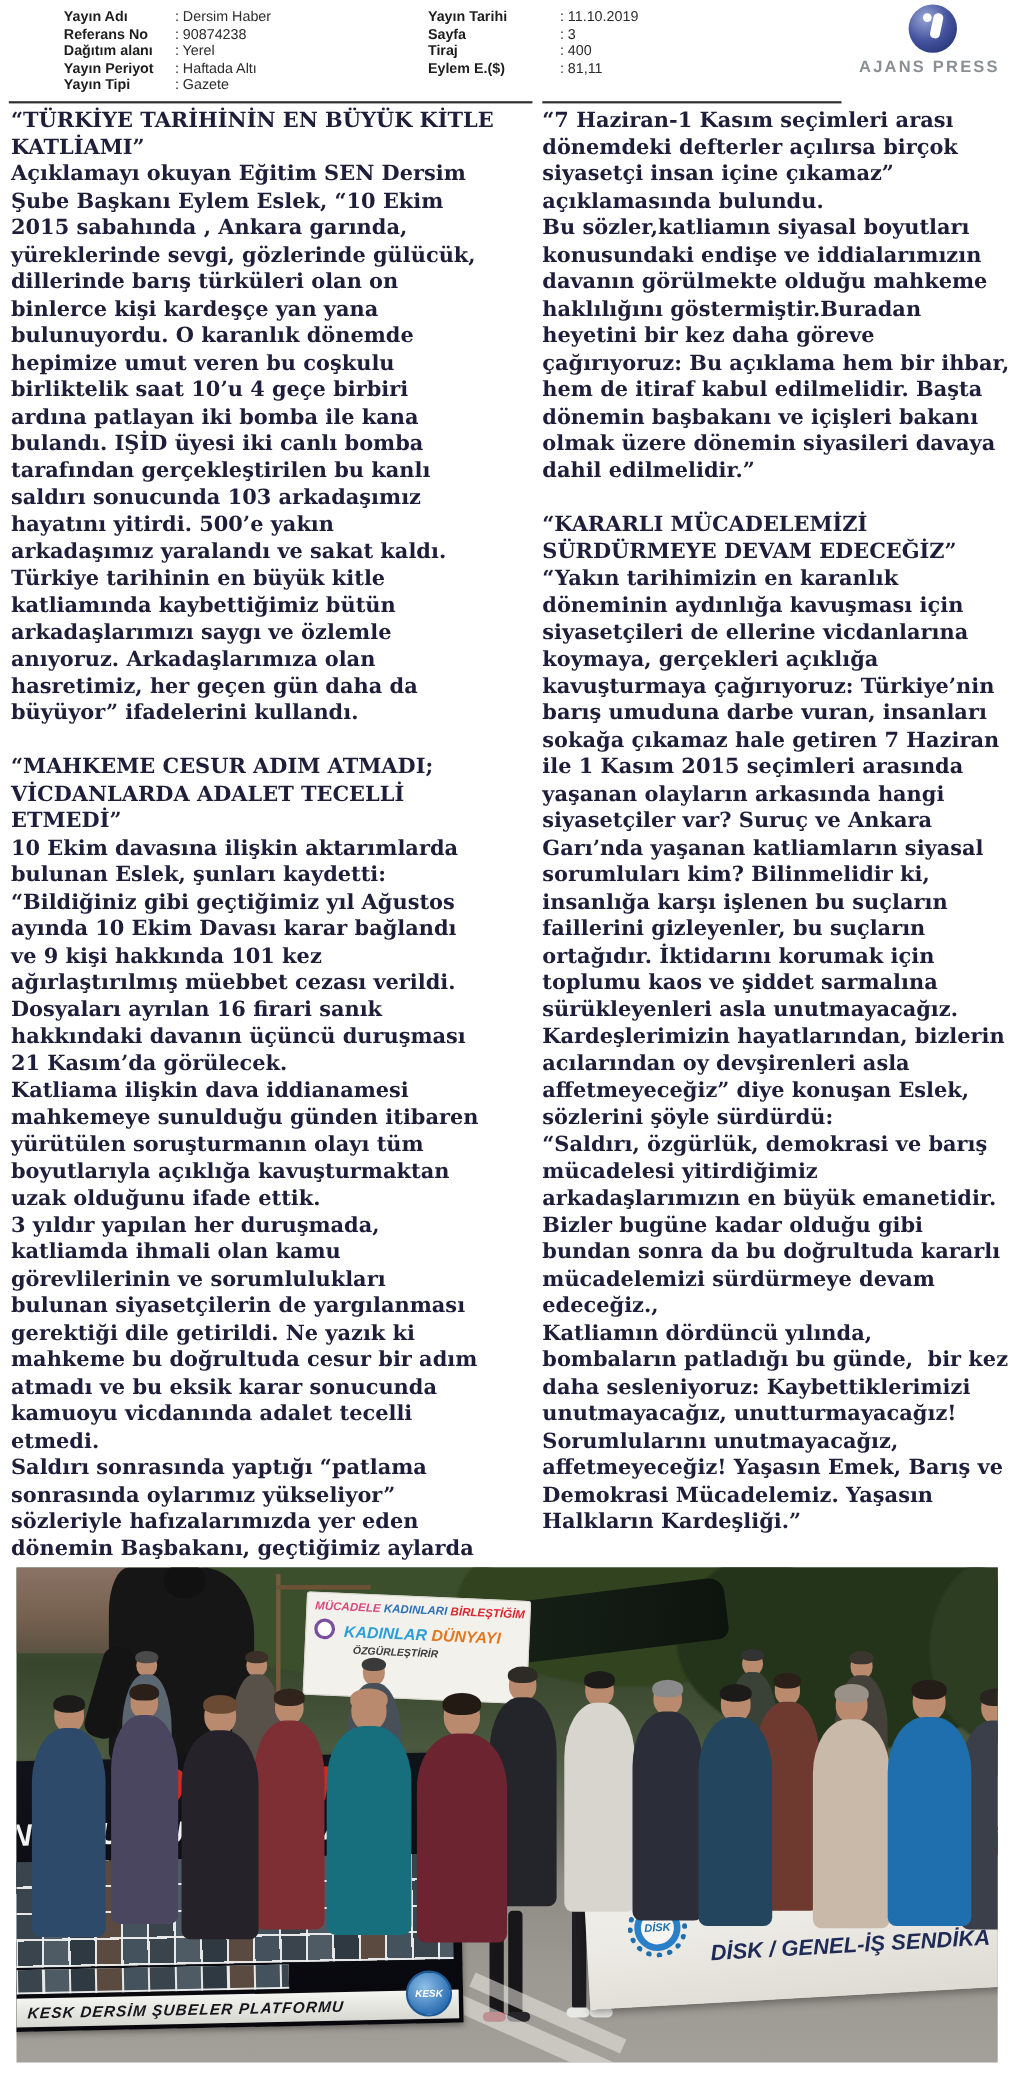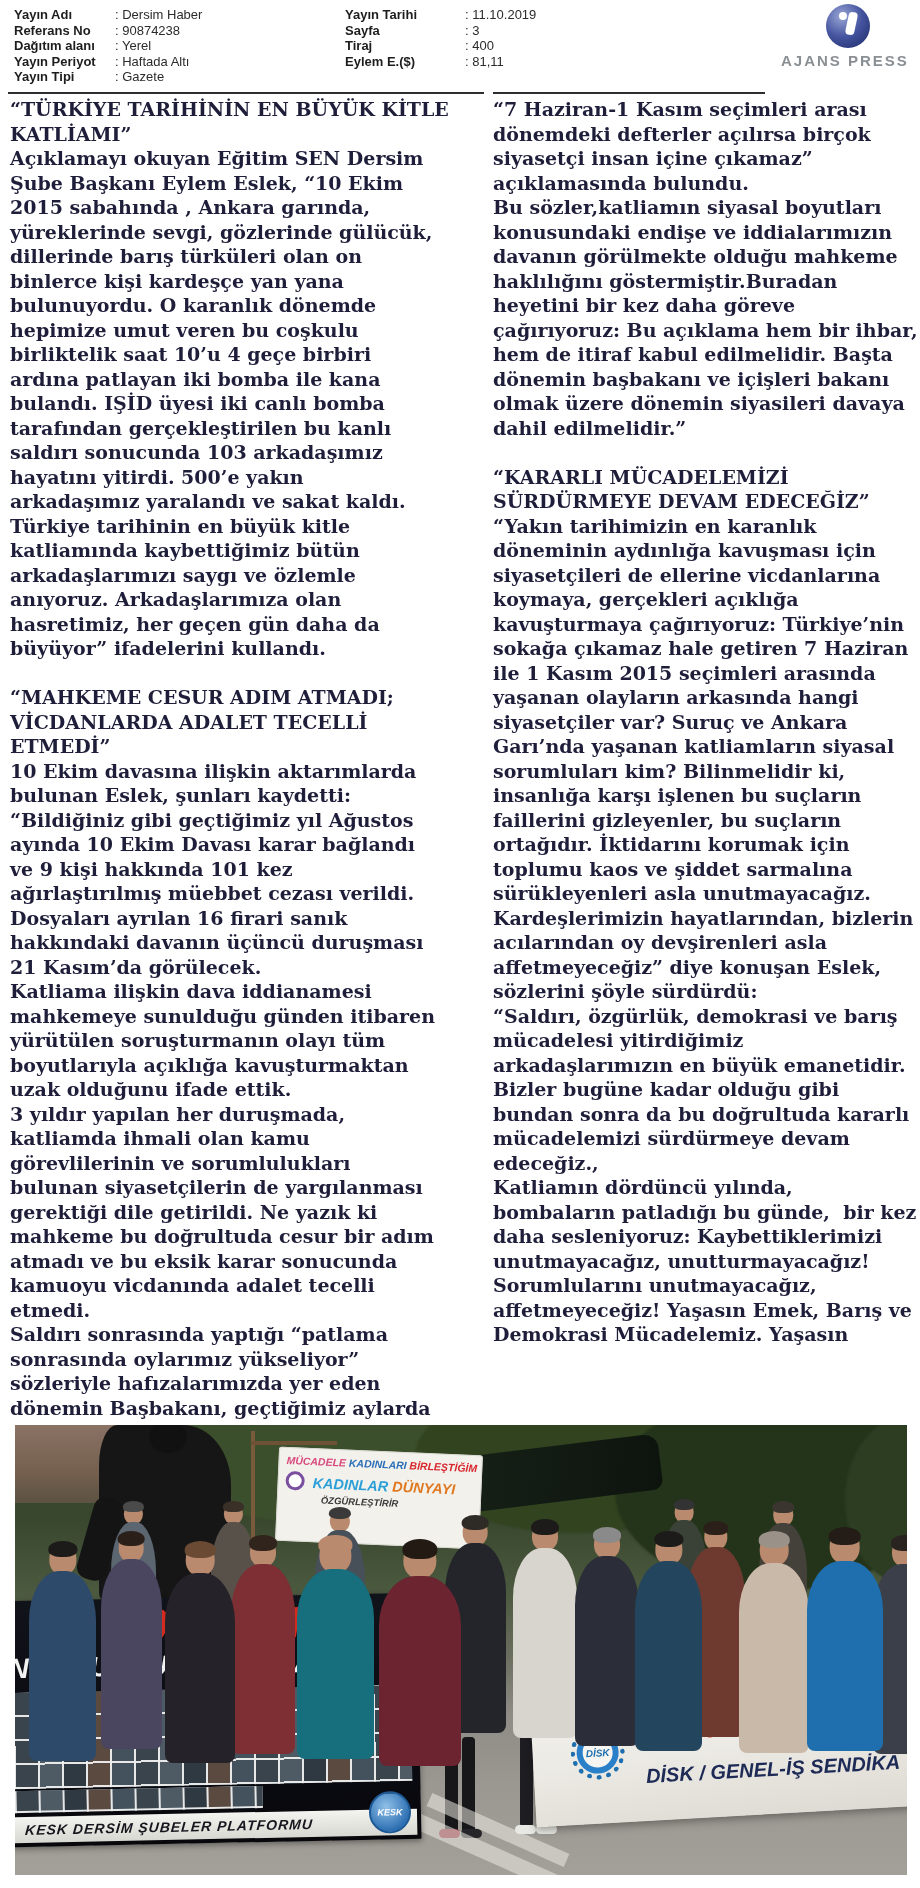--- a/index.html
+++ b/index.html
@@ -3,21 +3,21 @@
 <meta charset="utf-8">
 <style>
   html,body{margin:0;padding:0;background:#fff;}
   .page{position:relative;width:920px;height:1888px;background:#ffffff;overflow:hidden;
         font-family:"Liberation Sans",sans-serif;}
 
   
   .meta{position:absolute;top:7px;}
   #meta-left{left:14px;}
   #meta-right{left:345px;}
-  .meta-row{height:15.6px;line-height:15.6px;font-size:13px;display:flex;}
+  .meta-row{height:15.6px;line-height:15.6px;font-size:13px;display:flex;margin-left:44px;}
   .mlabel{font-weight:bold;color:#1d1d1d;}
   #meta-left .mlabel{width:101px;}
   #meta-right .mlabel{width:120px;}
   .mvalue{font-weight:normal;color:#2b2b2b;white-space:pre;}
 
   
   #logo{position:absolute;left:781px;top:4px;width:134px;}
   .sphere{width:44px;height:44px;border-radius:50%;margin:0 auto;position:relative;
           background:radial-gradient(circle at 35% 28%,#9aa6d6 0%,#44549f 48%,#1c2a66 100%);}
   .sphere::before{content:"";position:absolute;left:21px;top:8px;width:9px;height:23px;
@@ -265,20 +265,21 @@
       <div class="tline">olmak üzere dönemin siyasileri davaya</div>
       <div class="tline">dahil edilmelidir.”</div>
       <div class="tline">&nbsp;</div>
       <div class="tline">“KARARLI MÜCADELEMİZİ</div>
       <div class="tline">SÜRDÜRMEYE DEVAM EDECEĞİZ”</div>
       <div class="tline">“Yakın tarihimizin en karanlık</div>
       <div class="tline">döneminin aydınlığa kavuşması için</div>
       <div class="tline">siyasetçileri de ellerine vicdanlarına</div>
       <div class="tline">koymaya, gerçekleri açıklığa</div>
       <div class="tline">kavuşturmaya çağırıyoruz: Türkiye’nin</div>
+      <div class="tline">barış umuduna darbe vuran, insanları</div>
       <div class="tline">sokağa çıkamaz hale getiren 7 Haziran</div>
       <div class="tline">ile 1 Kasım 2015 seçimleri arasında</div>
       <div class="tline">yaşanan olayların arkasında hangi</div>
       <div class="tline">siyasetçiler var? Suruç ve Ankara</div>
       <div class="tline">Garı’nda yaşanan katliamların siyasal</div>
       <div class="tline">sorumluları kim? Bilinmelidir ki,</div>
       <div class="tline">insanlığa karşı işlenen bu suçların</div>
       <div class="tline">faillerini gizleyenler, bu suçların</div>
       <div class="tline">ortağıdır. İktidarını korumak için</div>
       <div class="tline">toplumu kaos ve şiddet sarmalına</div>
@@ -294,20 +295,21 @@
       <div class="tline">bundan sonra da bu doğrultuda kararlı</div>
       <div class="tline">mücadelemizi sürdürmeye devam</div>
       <div class="tline">edeceğiz.,</div>
       <div class="tline">Katliamın dördüncü yılında,</div>
       <div class="tline">bombaların patladığı bu günde,  bir kez</div>
       <div class="tline">daha sesleniyoruz: Kaybettiklerimizi</div>
       <div class="tline">unutmayacağız, unutturmayacağız!</div>
       <div class="tline">Sorumlularını unutmayacağız,</div>
       <div class="tline">affetmeyeceğiz! Yaşasın Emek, Barış ve</div>
       <div class="tline">Demokrasi Mücadelemiz. Yaşasın</div>
+      <div class="tline">Halkların Kardeşliği.”</div>
     </div>
 
   <figure id="photo" style="margin:0">
     <div class="hill"></div>
     <div class="tree" id="t1"></div>
     <div class="tree" id="t2"></div>
     <div class="tree" id="t3"></div>
     <div class="tree" id="t4"></div>
 
     <div id="statue"></div>

